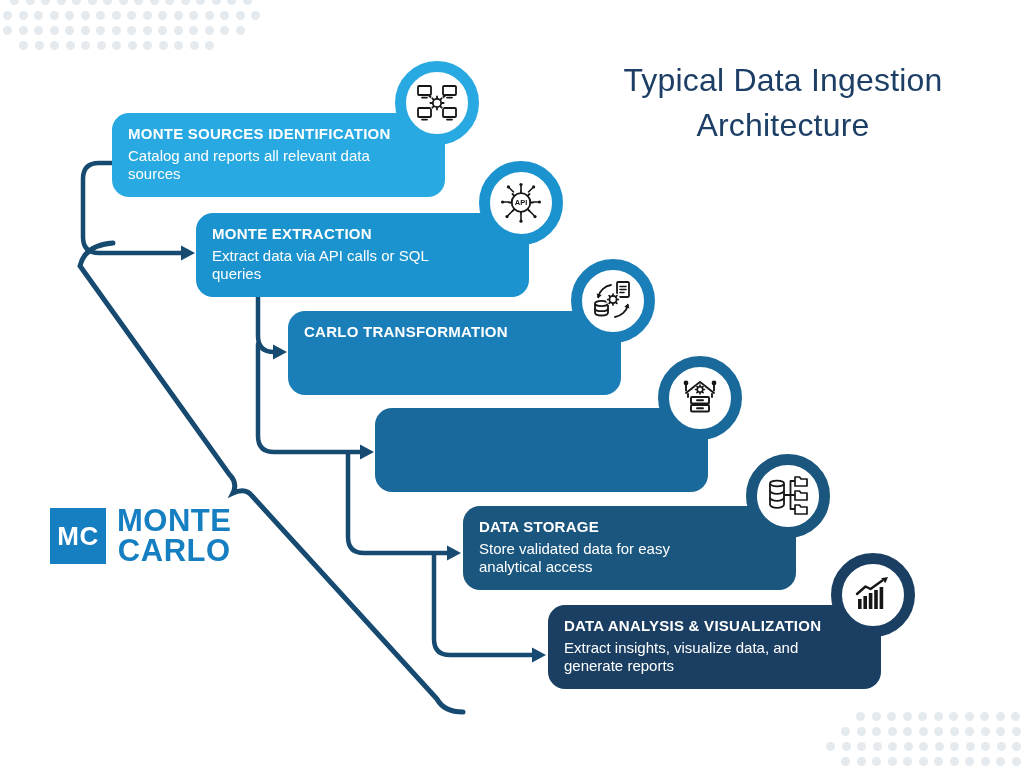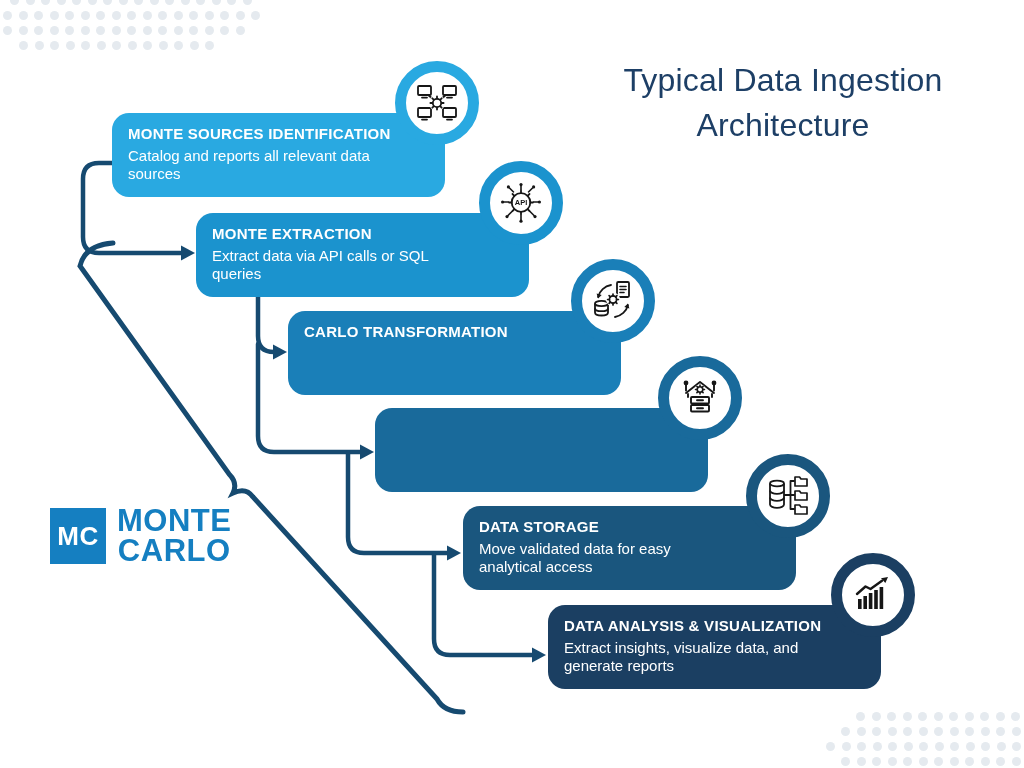--- a/index.html
+++ b/index.html
@@ -284,21 +284,21 @@
     <g fill="none" stroke="#161616" stroke-width="1.6" stroke-linecap="round">
       <circle cx="22" cy="13.5" r="2.8"></circle>
       <path d="M22 9 v1.6 M22 16.4 v1.6 M17.5 13.5 h1.6 M24.9 13.5 h1.6 M18.9 10.4 l1.1 1.1 M24 15.5 l1.1 1.1 M25.1 10.4 l-1.1 1.1 M20 15.5 l-1.1 1.1"></path>
     </g>
   </svg>
 </div>
   </div>
 
   <div class="card" style="left: 463px; top: 506px; background: rgb(26, 86, 126);">
     <div class="card-title">DATA STORAGE</div>
-    <div class="card-desc" style="max-width: 242px;">Move validated data for easy analytical access</div>
+    <div class="card-desc" style="max-width: 242px;">Store validated data for easy analytical access</div>
     <div class="icon-circle" style="border-color: rgb(26, 86, 126);">
   <svg class="glyph" viewBox="0 0 44 44">
     <g fill="none" stroke="#161616" stroke-width="1.8" stroke-linecap="round">
       <path d="M18 21 h6.5 M24.5 7 v28 M24.5 7 h3.5 M24.5 21 h3.5 M24.5 35 h3.5"></path>
     </g>
     <g fill="#fff" stroke="#161616" stroke-width="1.8">
       <path d="M4 9.5 v21 c0 1.9 3.1 3.4 7 3.4 s7 -1.5 7 -3.4 v-21"></path>
       <ellipse cx="11" cy="9.5" rx="7" ry="2.8"></ellipse>
       <path d="M4 16.5 c0 1.9 3.1 3.4 7 3.4 s7 -1.5 7 -3.4 M4 23.5 c0 1.9 3.1 3.4 7 3.4 s7 -1.5 7 -3.4" fill="none"></path>
     </g>

